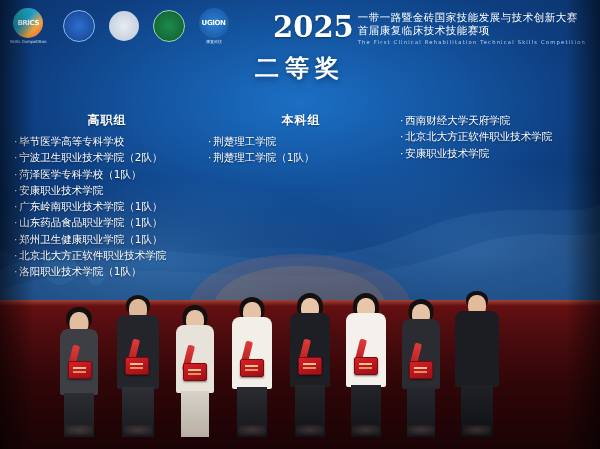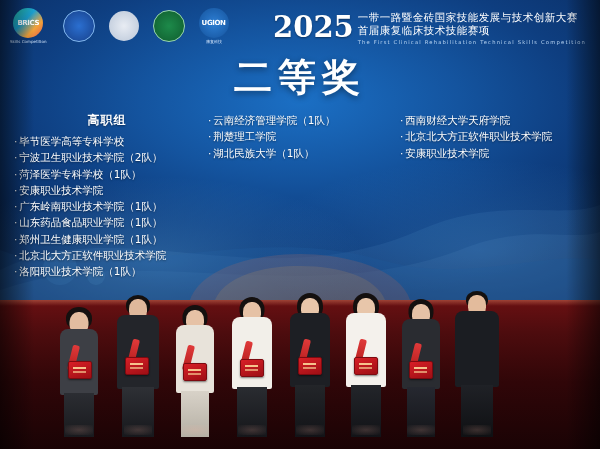--- a/index.html
+++ b/index.html
@@ -127,21 +127,21 @@
   }
 
   
   .main-title {
     position: absolute;
     left: 0; right: 0;
     top: 52px;
     text-align: center;
     color: #ffffff;
     font-family: Liberation Serif, serif;
-    font-size: 38px;
+    font-size: 24px;
     font-weight: bold;
     letter-spacing: 6px;
     text-shadow: 0 2px 6px rgba(0,0,0,0.45);
     z-index: 5;
   }
 
   
   .columns {
     position: absolute;
     left: 0; right: 0;
@@ -357,24 +357,24 @@
           <li><span class="dot">·</span><span>安康职业技术学院</span></li>
           <li><span class="dot">·</span><span>广东岭南职业技术学院（1队）</span></li>
           <li><span class="dot">·</span><span>山东药品食品职业学院（1队）</span></li>
           <li><span class="dot">·</span><span>郑州卫生健康职业学院（1队）</span></li>
           <li><span class="dot">·</span><span>北京北大方正软件职业技术学院</span></li>
           <li><span class="dot">·</span><span>洛阳职业技术学院（1队）</span></li>
         </ul>
       </div>
 
       <div class="col col-2">
+        <div class="col-head">本科组</div>
         <ul>
-          <li><span class="dot">·</span><span>云南经济管理学院（1队）</span></li>
           <li><span class="dot">·</span><span>荆楚理工学院</span></li>
-          <li><span class="dot">·</span><span>湖北民族大学（1队）</span></li>
+          <li><span class="dot">·</span><span>荆楚理工学院（1队）</span></li>
         </ul>
       </div>
 
       <div class="col col-3">
         <ul>
           <li><span class="dot">·</span><span>西南财经大学天府学院</span></li>
           <li><span class="dot">·</span><span>北京北大方正软件职业技术学院</span></li>
           <li><span class="dot">·</span><span>安康职业技术学院</span></li>
         </ul>
       </div>

